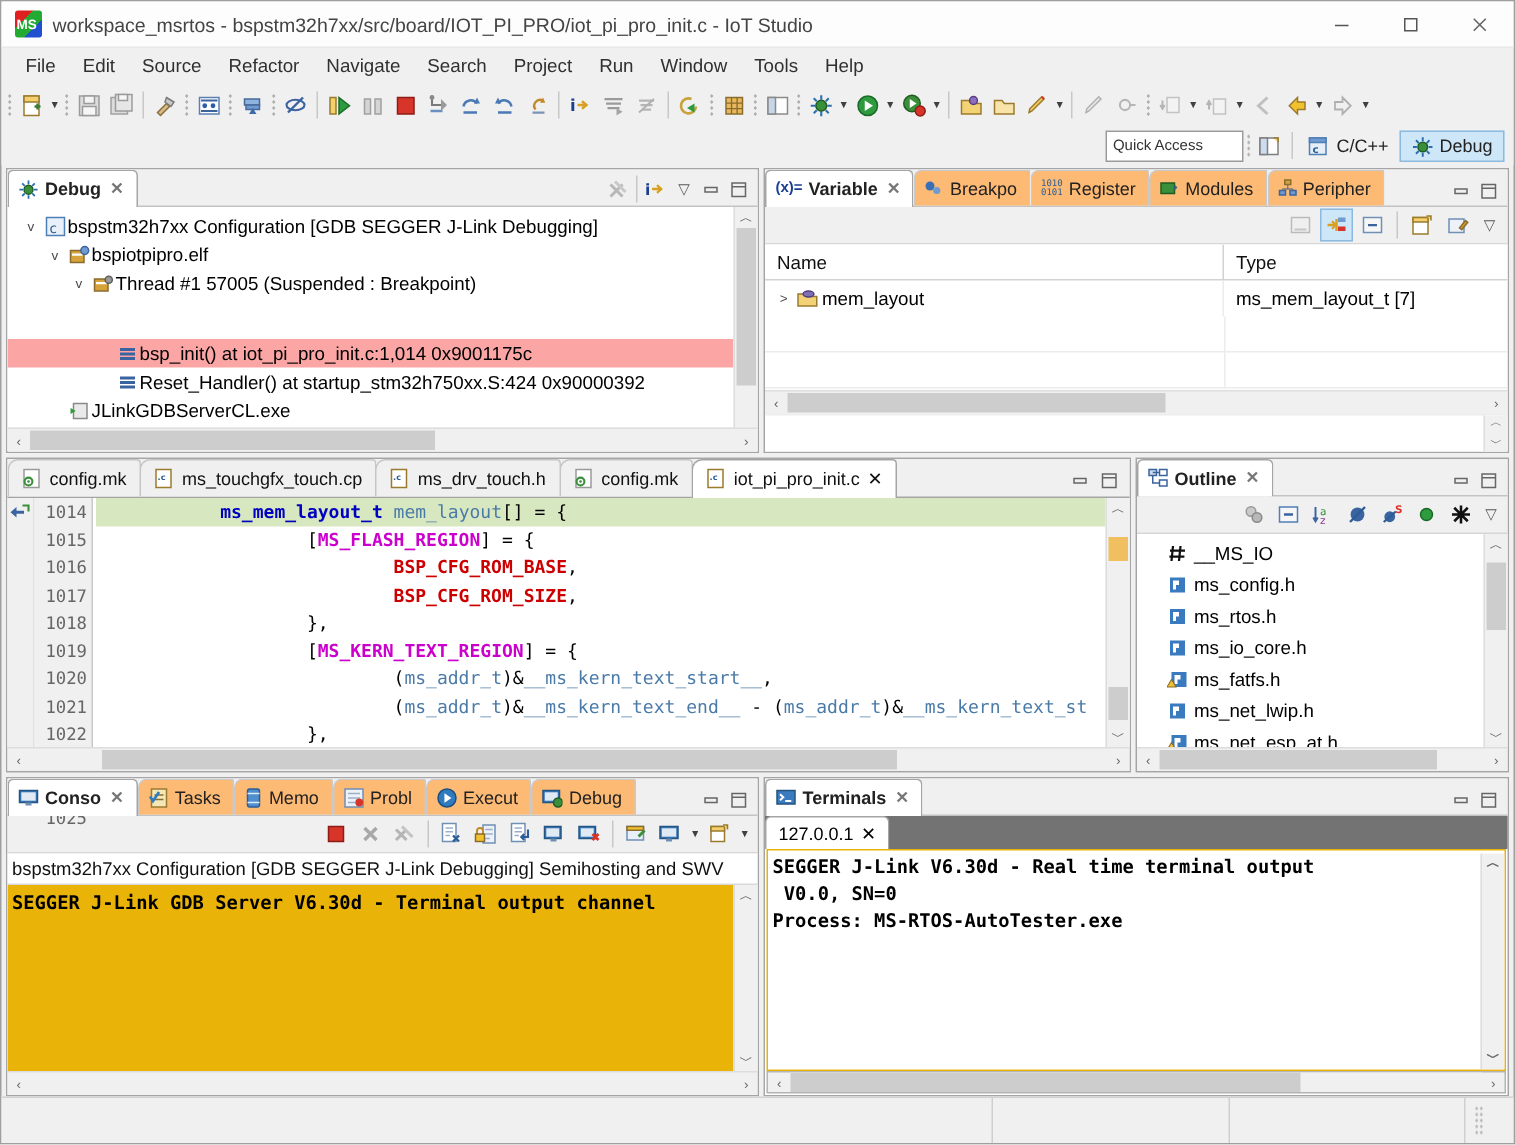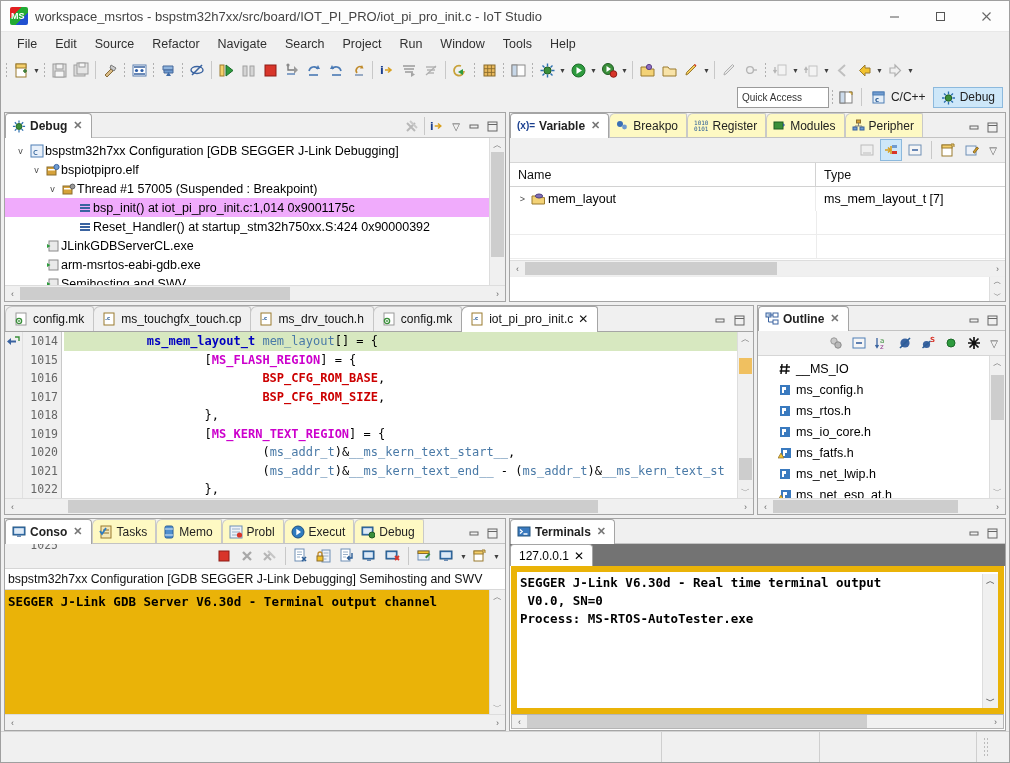--- a/index.html
+++ b/index.html
@@ -55,32 +55,32 @@
   .row-bot{display:flex;height:213px;flex:0 0 213px;gap:3px;margin-top:3px;}
 
   
   .view{background:#fff;border:1px solid #a5a5a5;display:flex;flex-direction:column;min-width:0;box-sizing:border-box;}
   .viewhead{height:24px;background:#f0f0f0;display:flex;align-items:flex-end;flex:0 0 24px;
             position:relative;border-bottom:1px solid #c3c3c3;}
   .vtab{height:23px;display:flex;align-items:center;gap:4px;padding:0 8px 0 6px;font-size:12px;
         color:#222;border:1px solid transparent;border-bottom:none;position:relative;white-space:nowrap;}
   .vtab.sel{background:#fff;border-color:#a5a5a5;border-top-left-radius:4px;border-top-right-radius:4px;
             font-weight:bold;margin-bottom:-1px;padding-bottom:1px;}
-  .vtab.unsel{background:#fef9c3;border-color:#c9c9c9;border-top-left-radius:6px;border-top-right-radius:2px;justify-content:center;}
+  .vtab.unsel{background:#fdba74;border-color:#c9c9c9;border-top-left-radius:6px;border-top-right-radius:2px;justify-content:center;}
   .vtab .xmark{font-size:11px;color:#777;margin-left:2px;}
   .vhead-ctrls{margin-left:auto;display:flex;align-items:center;gap:2px;padding:0 5px 2px 0;}
   .ctl{width:16px;height:16px;display:flex;align-items:center;justify-content:center;color:#555;font-size:10px;}
   .viewtoolbar{height:24px;background:#f0f0f0;display:flex;align-items:center;flex:0 0 24px;
                border-bottom:1px solid #d6d6d6;}
   .viewbody{flex:1;background:#fff;overflow:hidden;position:relative;min-height:0;}
 
   
   .tree{padding:3px 0 0 0;font-size:12.5px;}
   .trow{height:19px;display:flex;align-items:center;white-space:nowrap;padding-left:4px;}
-  .trow.sel{background:#f0abfc;}
+  .trow.sel{background:#fca5a5;margin-top:28px;}
   .tw{width:15px;display:inline-flex;align-items:center;justify-content:center;color:#4a4a4a;font-size:9px;}
   .ticon{width:17px;display:inline-flex;align-items:center;justify-content:center;}
 
   
   .vt-head{display:flex;height:23px;border-bottom:1px solid #d2d2d2;background:#fff;align-items:center;}
   .vt-col{font-size:12.5px;padding-left:8px;color:#111;}
   .vt-col.c1{width:306px;border-right:1px solid #d2d2d2;height:23px;display:flex;align-items:center;box-sizing:border-box;}
   .vt-col.c2{flex:1;display:flex;align-items:center;height:23px;}
   .vt-row{display:flex;height:24px;align-items:center;}
   .vt-cell1{width:306px;display:flex;align-items:center;border-right:1px solid #ececec;
@@ -138,21 +138,21 @@
   .cns-body{flex:1;background:#eab308;padding:3px 0 0 3px;overflow:hidden;
             font-family:"DejaVu Sans Mono","Liberation Mono",monospace;font-size:12.5px;
             font-weight:bold;color:#000;}
   .cns-line{height:18px;line-height:18px;white-space:pre;}
 
   
   .term-tabrow{height:22px;background:#737373;display:flex;align-items:flex-end;flex:0 0 22px;}
   .term-tab{height:21px;display:flex;align-items:center;gap:5px;padding:0 8px;font-size:12px;
             background:#fff;border:1px solid #a5a5a5;border-bottom:none;
             border-top-left-radius:4px;border-top-right-radius:4px;}
-  .term-body{flex:1;background:#fff;border:6px solid #eab308;margin:0 1px;overflow:hidden;
+  .term-body{flex:1;background:#fff;border:1px solid #eab308;margin:0 1px;overflow:hidden;
              font-family:"DejaVu Sans Mono","Liberation Mono",monospace;font-size:12.5px;
              font-weight:bold;padding:2px 0 0 3px;box-sizing:border-box;display:flex;min-height:0;}
 
   
   .statusbar{height:30px;flex:0 0 30px;background:#f0f0f0;display:flex;align-items:center;
              border-top:1px solid #d2d2d2;}
   .st-seg{height:30px;border-right:1px solid #cfcfcf;}
   .st-grip{width:6px;height:20px;margin:0 6px;
            background-image:radial-gradient(circle,#bcbcbc 40%,transparent 42%);
            background-size:3px 4px;}

